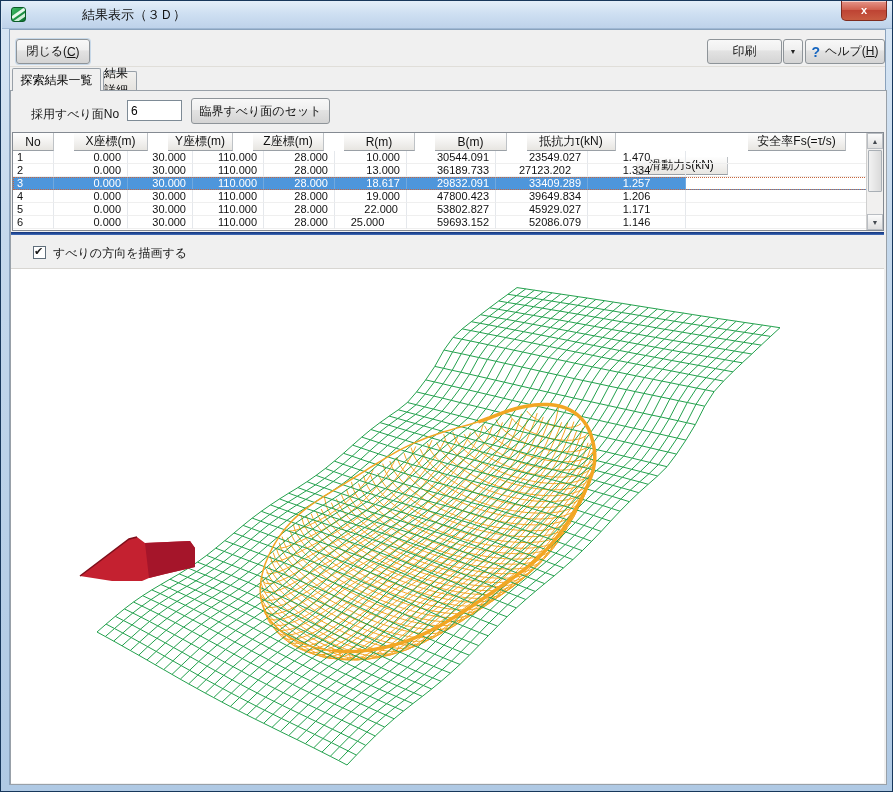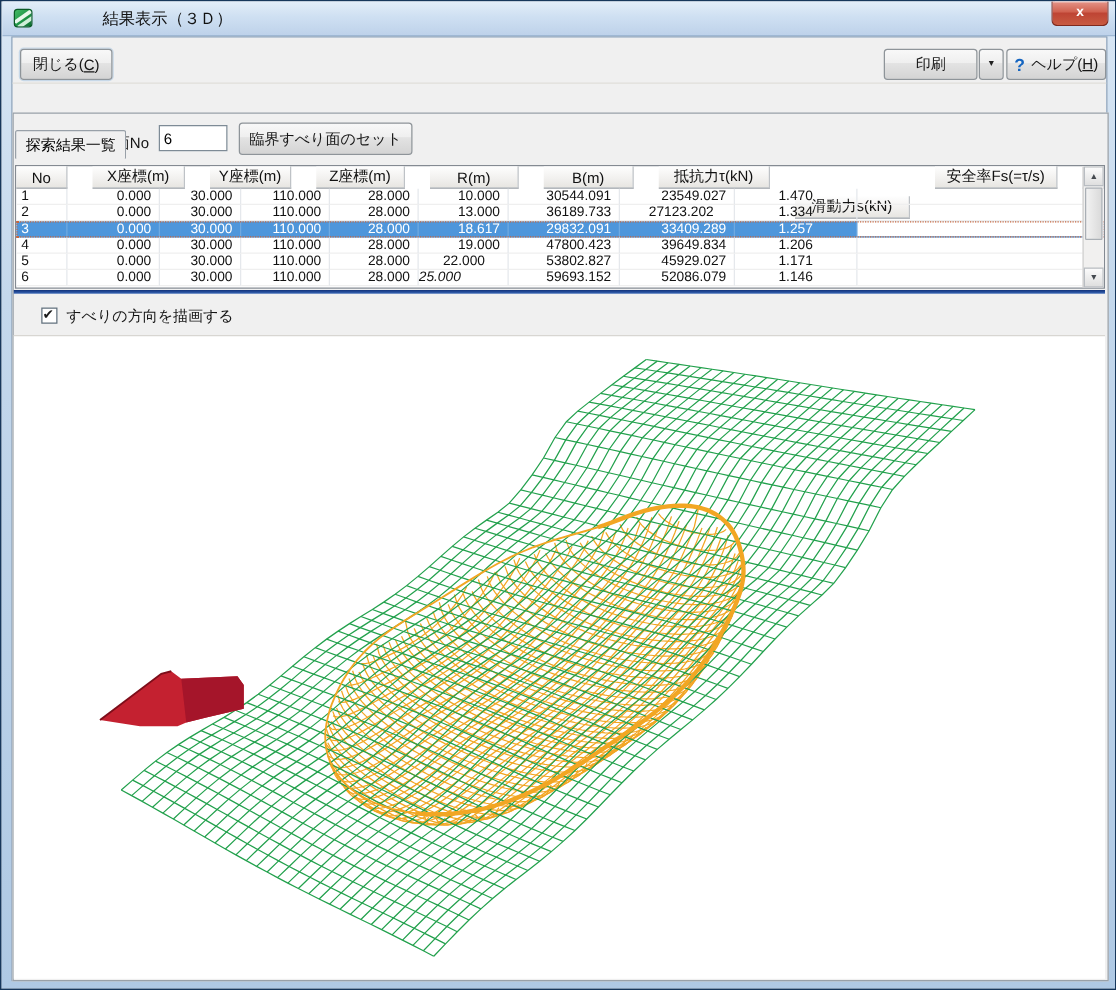--- a/index.html
+++ b/index.html
@@ -40,21 +40,21 @@
   .btn-close-app{position:absolute;left:6px;top:9px;width:74px;height:25px;
     box-shadow:0 0 0 1px #C7D8E8;}
   .btn-print{position:absolute;left:697px;top:9px;width:75px;height:25px;}
   .btn-print-drop{position:absolute;left:773px;top:9px;width:20px;height:25px;font-size:7px;color:#222;}
   .btn-help{position:absolute;left:795px;top:9px;width:80px;height:25px;gap:5px;}
   .help-q{color:#1565C0;font-weight:bold;font-size:14px;}
 
   
   .tab{position:absolute;border:1px solid #98A0A8;border-bottom:none;
     font-size:12px;display:flex;align-items:center;justify-content:center;
-    border-radius:2px 2px 0 0;cursor:default;margin-top:36px;}
+    border-radius:2px 2px 0 0;cursor:default;}
   .tab.active{left:2px;top:38px;width:89px;height:23px;background:#F0F0F0;z-index:3;}
   .tab.inactive{left:93px;top:41px;width:34px;height:20px;
     background:linear-gradient(180deg,#F2F1EF,#E4E2DE);z-index:1;}
 
   .tabpanel{position:absolute;left:0;top:60px;width:877px;height:695px;
     background:#F0F0F0;border:1px solid #98A0A8;z-index:2;}
 
   .lbl{position:absolute;font-size:12px;color:#151515;}
   .slip-input{position:absolute;left:116px;top:9px;width:55px;height:21px;
     border:1px solid #7E8B96;background:#FFF;font-size:12px;padding:0 3px;
@@ -198,33 +198,33 @@
               <div class="td" style="width: 92px; text-align: right; padding-right: 6px;">39649.834</div>
               <div class="td" style="width: 98px; text-align: center;">1.206</div>
               <div class="td fill"></div>
             </div>
             <div class="tr">
               <div class="td" style="width: 41px; text-align: left; padding-left: 4px;">5</div>
               <div class="td" style="width: 74px; text-align: right; padding-right: 6px;">0.000</div>
               <div class="td" style="width: 65px; text-align: right; padding-right: 6px;">30.000</div>
               <div class="td" style="width: 71px; text-align: right; padding-right: 6px;">110.000</div>
               <div class="td" style="width: 71px; text-align: right; padding-right: 6px;">28.000</div>
-              <div class="td" style="width: 72px; text-align: right; padding-right: 18px;">22.000</div>
+              <div class="td" style="width: 72px; text-align: right; padding-right: 8px;">22.000</div>
               <div class="td" style="width: 89px; text-align: right; padding-right: 6px;">53802.827</div>
               <div class="td" style="width: 92px; text-align: right; padding-right: 6px;">45929.027</div>
               <div class="td" style="width: 98px; text-align: center;">1.171</div>
               <div class="td fill"></div>
             </div>
             <div class="tr">
               <div class="td" style="width: 41px; text-align: left; padding-left: 4px;">6</div>
               <div class="td" style="width: 74px; text-align: right; padding-right: 6px;">0.000</div>
               <div class="td" style="width: 65px; text-align: right; padding-right: 6px;">30.000</div>
               <div class="td" style="width: 71px; text-align: right; padding-right: 6px;">110.000</div>
               <div class="td" style="width: 71px; text-align: right; padding-right: 6px;">28.000</div>
-              <div class="td" style="width: 72px; text-align: left; padding-right: 6px; font-style: italic;">25.000</div>
+              <div class="td" style="width: 72px; text-align: center; padding-right: 6px;">25.000</div>
               <div class="td" style="width: 89px; text-align: right; padding-right: 6px;">59693.152</div>
               <div class="td" style="width: 92px; text-align: right; padding-right: 6px;">52086.079</div>
               <div class="td" style="width: 98px; text-align: center;">1.146</div>
               <div class="td fill"></div>
             </div>
           </div>
         <div class="sb">
           <div class="sb-btn sb-up">
               <span>▲</span>
             </div>

